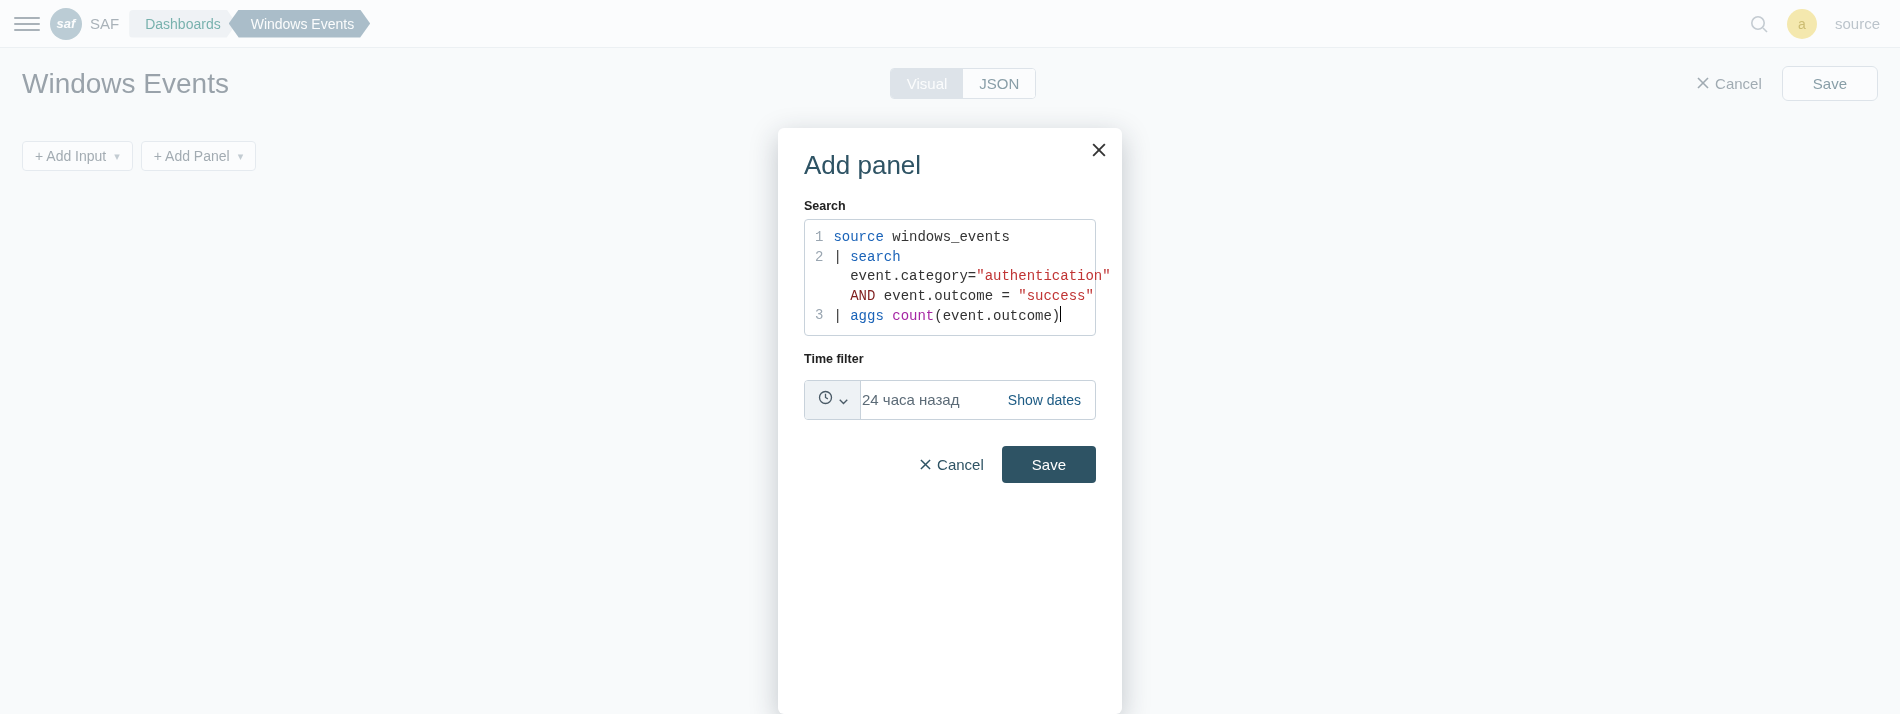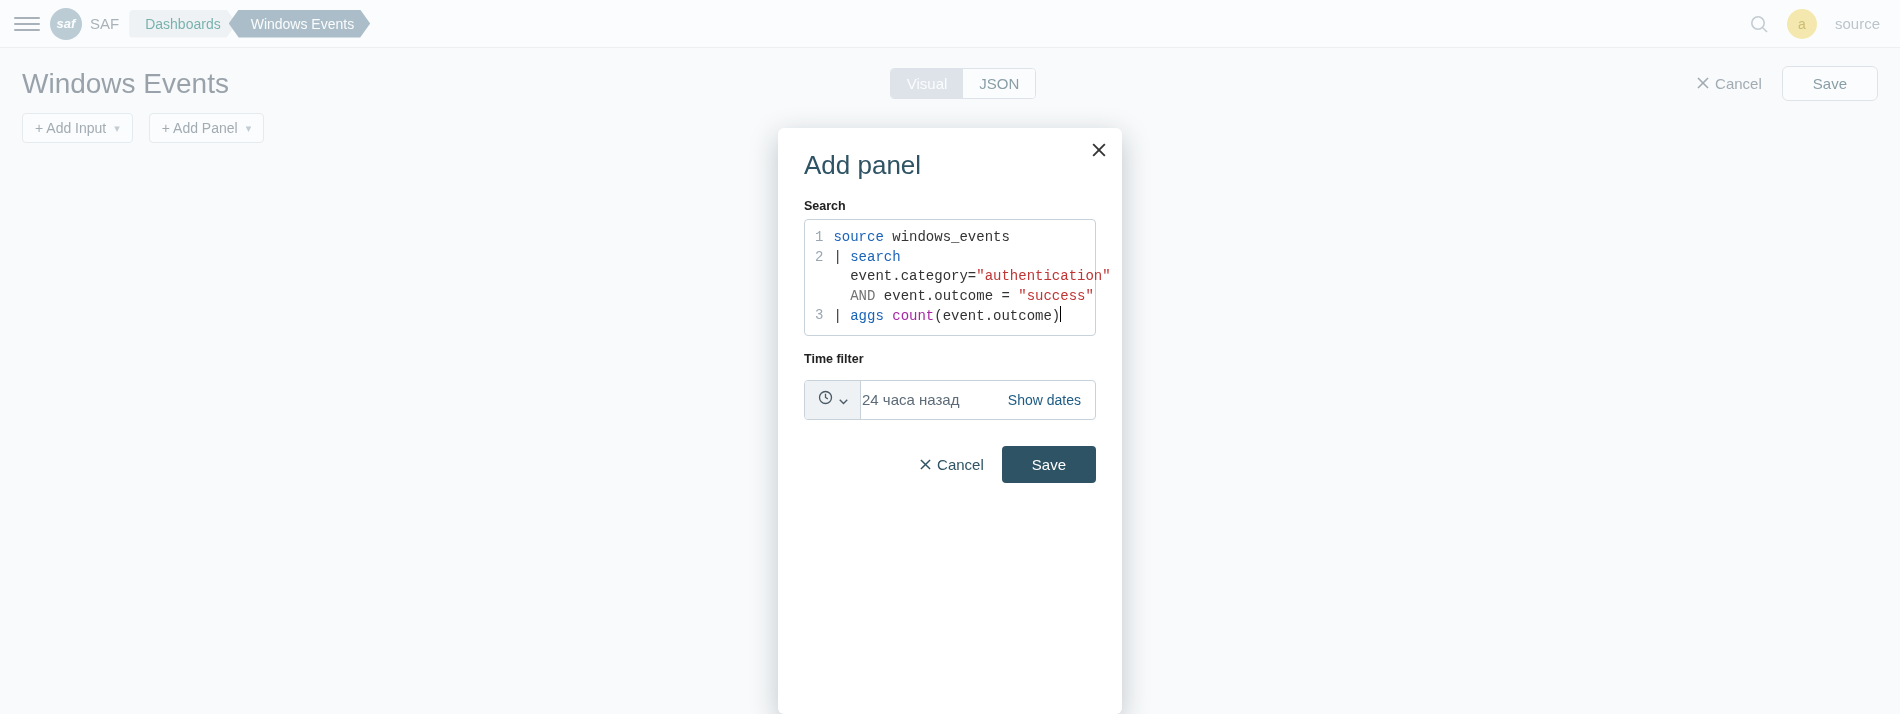--- a/index.html
+++ b/index.html
@@ -29,40 +29,40 @@
   .page-header-row { display:flex; align-items:center; }
   .page-title { font-size:28px; font-weight:400; color:#4c5b68; flex:0 0 auto; }
   .viewswitch { margin:0 auto; display:flex; border:1px solid #c8d2db; border-radius:4px; overflow:hidden; }
   .viewswitch button { border:none; background:#fff; padding:6px 16px; font-size:15px; color:#4a6; color:#2e5364; cursor:pointer; }
   .viewswitch .sel { background:#c8d2db; color:#fff; }
   .page-actions { display:flex; align-items:center; gap:20px; }
   .cancel-link { display:flex; align-items:center; gap:6px; color:#5a6b78; font-size:15px; cursor:pointer; }
   .save-btn { border:1px solid #c8d2db; border-radius:6px; background:#fff; padding:8px 30px; font-size:15px; color:#2e5364; cursor:pointer; }
 
   
-  .toolbar-row { display:flex; gap:16px; margin-top:12px; }
+  .toolbar-row { display:flex; gap:8px; margin-top:40px; }
   .tool-btn { display:flex; align-items:center; gap:8px; border:1px solid #d6dee6; border-radius:4px; background:#fff; padding:6px 12px; font-size:14px; color:#5c6b77; cursor:pointer; }
   .tool-btn .chev { font-size:11px; color:#99a7b2; }
 
   
   .dimmed { opacity:0.55; pointer-events:none; }
 
   
   .modal-wrap { position:absolute; inset:0; display:flex; justify-content:center; padding-top:128px; }
   .modal { width:344px; background:#fff; border-radius:6px; box-shadow:0 8px 28px rgba(30,45,60,.25); padding:22px 26px 26px 26px; position:relative; }
   .modal-close { position:absolute; top:14px; right:16px; cursor:pointer; color:#444; font-size:18px; line-height:1; }
   .modal-title { font-size:26px; color:#2e5364; font-weight:400; margin-bottom:18px; }
   .field-label { font-size:12.5px; font-weight:600; color:#222; margin-bottom:6px; }
 
   
   .code-box { border:1px solid #c8d2db; border-radius:4px; background:#fff; font-family: "SFMono-Regular", Consolas, "Liberation Mono", Menlo, monospace; font-size:14px; line-height:1.4; display:flex; }
   .gutter { padding:8px 6px 8px 10px; color:#9aa6b1; text-align:right; user-select:none; }
   .codelines { padding:8px 10px 8px 4px; white-space:pre; }
   .kw-blue   { color:#1a63b8; }
-  .kw-orange { color:#737373; }
+  .kw-orange { color:#7f1d1d; }
   .kw-purple { color:#a626a4; }
   .kw-red    { color:#c03434; }
   .caret { display:inline-block; width:1px; height:16px; background:#000; vertical-align:-2px; }
 
   .select-box { margin-top:6px; border:1px solid #c8d2db; border-radius:4px; background:#eef2f5; height:40px; display:flex; align-items:center; justify-content:space-between; padding:0 12px; font-size:15px; color:#3f4d59; cursor:pointer; }
 
   .date-box { margin-top:14px; border:1px solid #c8d2db; border-radius:4px; height:40px; display:flex; align-items:stretch; overflow:hidden; }
   .date-seg-icon { width:56px; border-right:1px solid #c8d2db; background:#eef2f5; display:flex; align-items:center; justify-content:center; gap:6px; color:#4a5a66; cursor:pointer; }
   .date-seg-text { flex:1; display:flex; align-items:center; padding:0 1px; color:#5c6b77; font-size:15px;text-align:center; }
   .date-seg-link { display:flex; align-items:center; padding:0 14px; color:#1d5b84; font-size:14px; cursor:pointer; }

